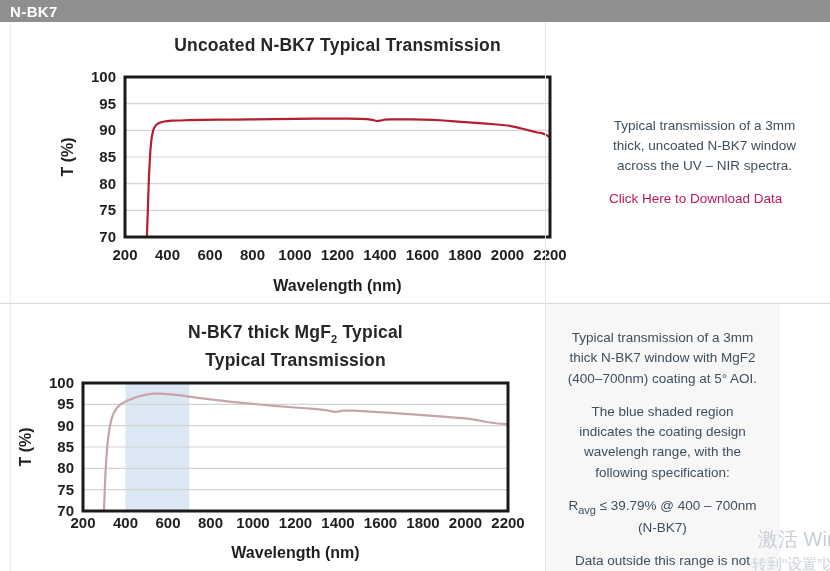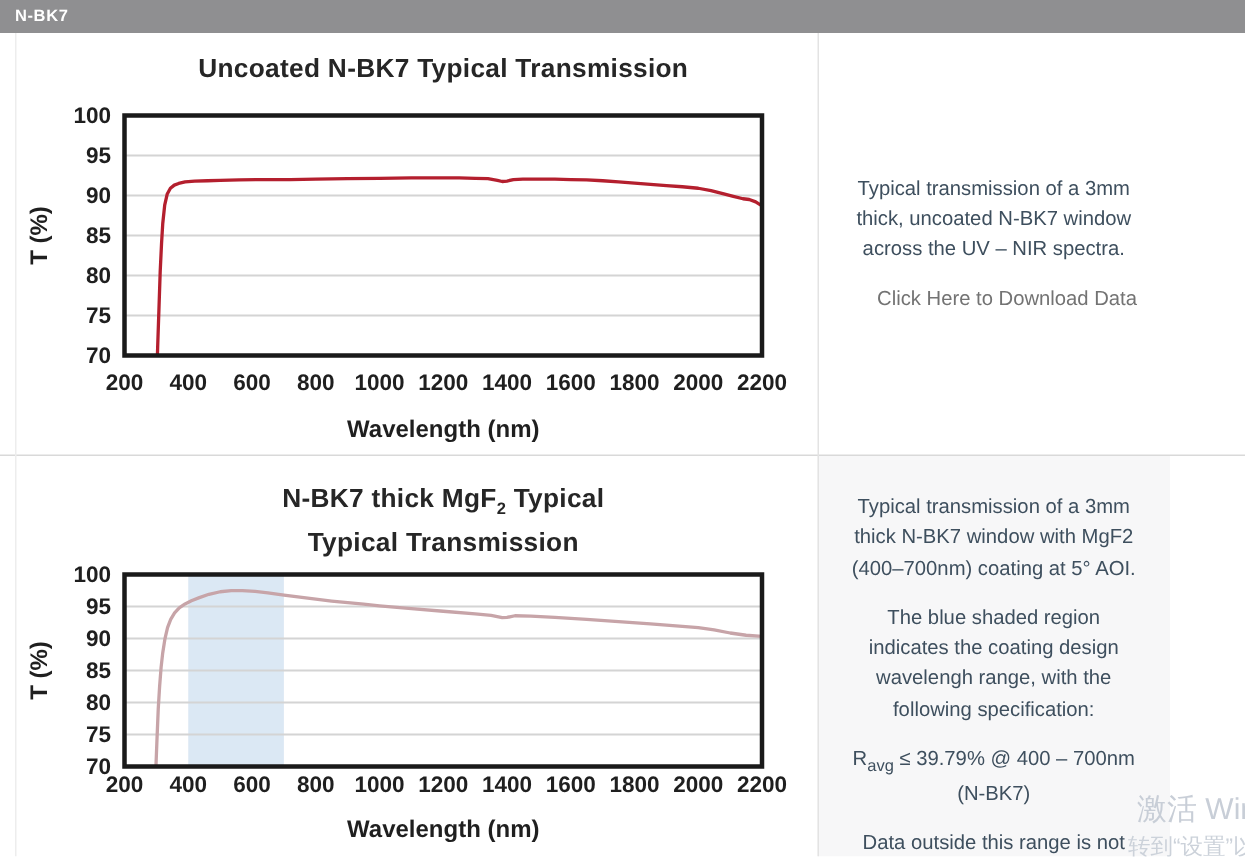--- a/index.html
+++ b/index.html
@@ -1,37 +1,37 @@
 <!DOCTYPE html>
 <html><head>
 <meta charset="utf-8">
 <style>
   html,body{margin:0;padding:0;}
   body{width:830px;height:571px;background:#fff;font-family:"Liberation Sans",sans-serif;}
   .page{position:relative;width:830px;height:571px;overflow:hidden;background:#fff;}
 
   
   .header-bar{position:absolute;top:0;left:0;width:830px;height:22px;background:#8f8f91;display:flex;align-items:center;}
-  .header-bar .title{color:#ffffff;font-size:11px;font-weight:bold;letter-spacing:.4px;margin-left:10px;}
+  .header-bar .title{color:#ffffff;font-size:15px;font-weight:bold;letter-spacing:.4px;margin-left:10px;}
 
   
   .h-divider{position:absolute;top:303px;left:0;width:830px;height:1px;background:#d9d9d9;}
   .v-divider{position:absolute;top:22px;left:545px;width:1px;height:549px;background:#e3e3e3;}
   .left-edge{position:absolute;top:22px;left:10px;width:1px;height:549px;background:#ededed;}
 
   
   .row{position:absolute;left:0;display:flex;}
-  .row1{top:22px;height:281px;}
+  .row1{top:22px;height:281px;padding-left:42px;}
   .row2{top:304px;height:267px;}
   .chart-cell{position:relative;width:545px;height:100%;}
-  .text-cell{width:235px;height:100%;box-sizing:border-box;display:flex;flex-direction:column;align-items:flex-end;text-align:center;padding:0 22px;color:#3e4f5e;font-size:13.5px;line-height:1.5;}
+  .text-cell{width:235px;height:100%;box-sizing:border-box;display:flex;flex-direction:column;align-items:flex-start;text-align:center;padding:0 22px;color:#3e4f5e;font-size:13.5px;line-height:1.5;}
   .text-cell.centered{justify-content:center;}
   .text-cell.topped{justify-content:flex-start;padding-top:24px;background:#f7f7f8;}
   .text-cell p{margin:0 0 13px 0;}
-  .text-cell a{color:#737373;text-decoration:none;font-size:13.5px;cursor:pointer;}
+  .text-cell a{color:#be185d;text-decoration:none;font-size:13.5px;cursor:pointer;}
   .spec sub{font-size:11px;}
 
   
   .chart-title{position:absolute;left:83px;width:425px;text-align:center;font-weight:bold;color:#262626;font-size:17.5px;letter-spacing:.2px;}
   .chart-title.c1{top:13px;}
   .chart-title.c2{top:18px;line-height:21px;}
   .chart-title sub{font-size:11px;}
 
   .chart-svg{position:absolute;top:0;left:0;}
   .chart-svg text{font-family:"Liberation Sans","DejaVu Sans",sans-serif;font-weight:bold;fill:#1f1f1f;}

